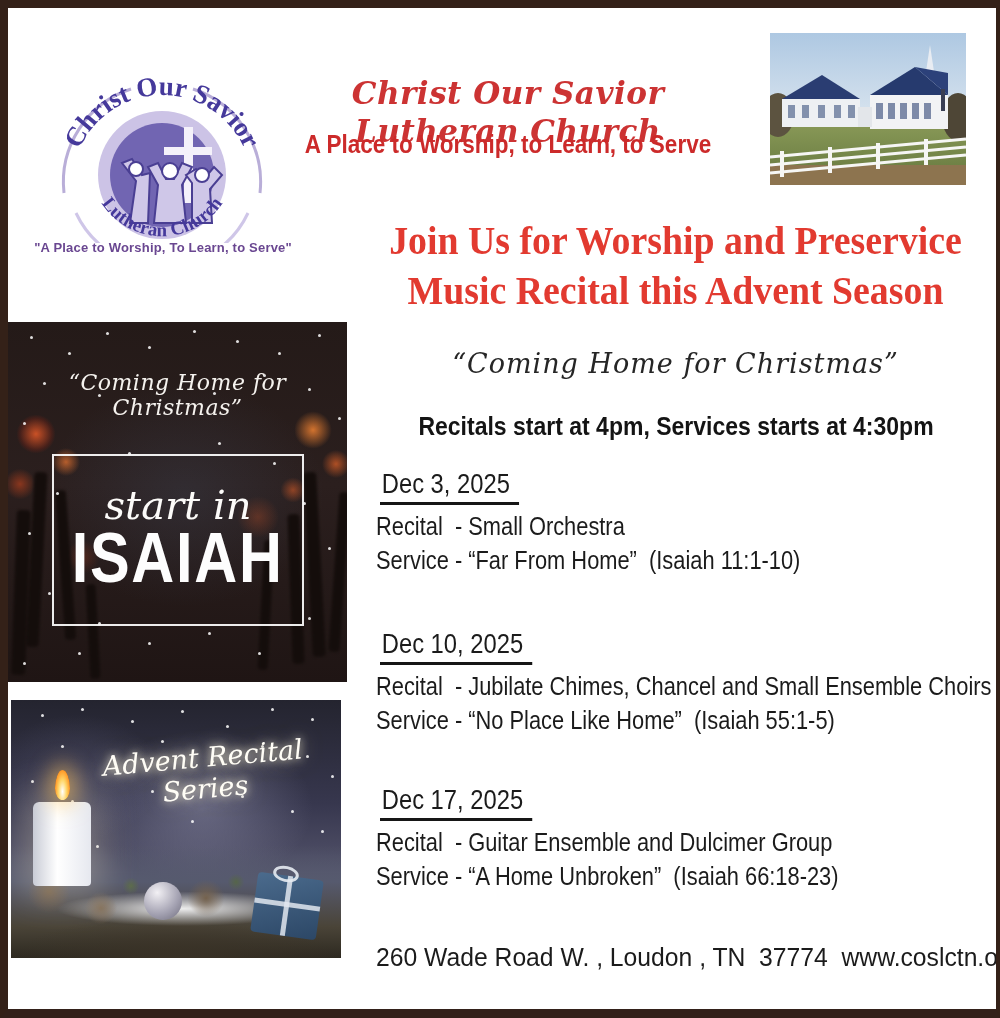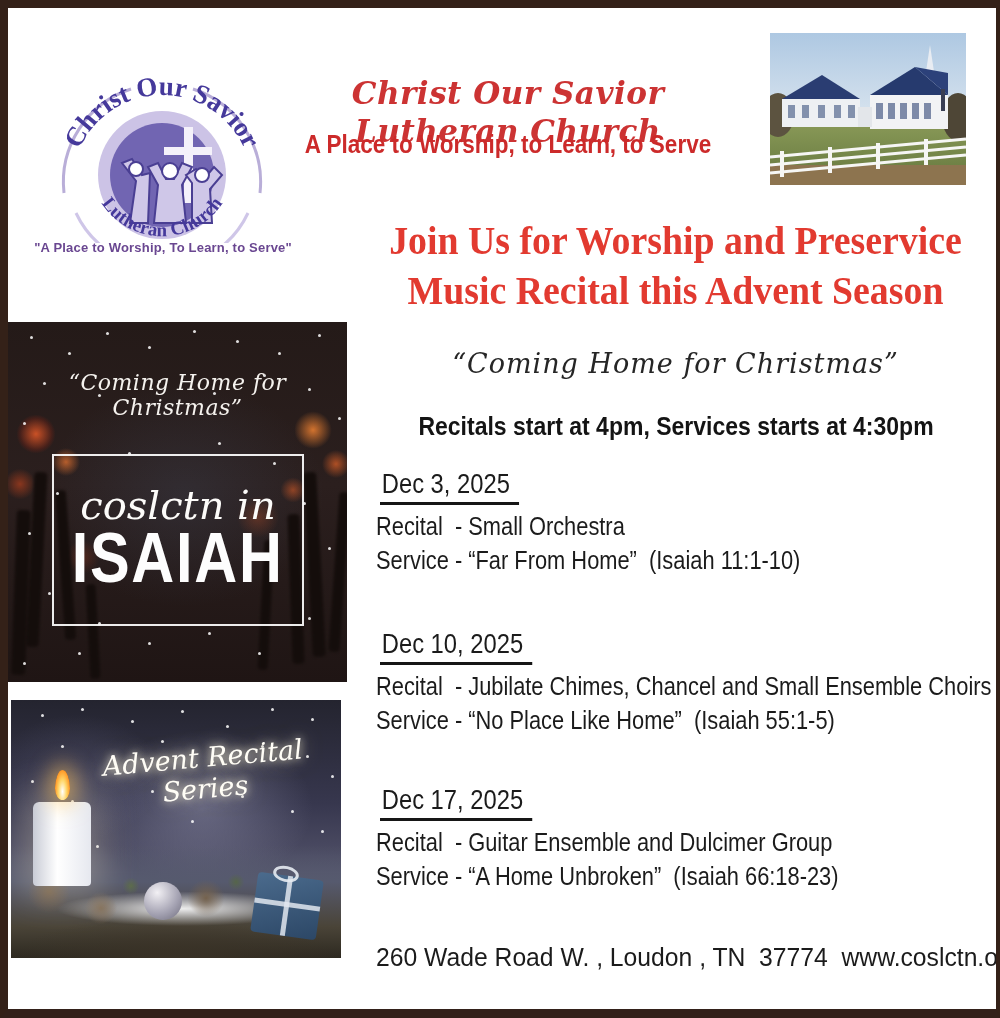--- a/index.html
+++ b/index.html
@@ -304,21 +304,21 @@
     <div class="stick" style="left:52px; top:168px; width:11px; height:150px; transform:rotate(-4deg);"></div>
     <div class="stick" style="left:6px;  top:188px; width:14px; height:165px; transform:rotate(2deg);"></div>
     <div class="stick" style="left:300px;top:150px; width:13px; height:185px; transform:rotate(-3deg);"></div>
     <div class="stick" style="left:326px;top:170px; width:11px; height:160px; transform:rotate(4deg);"></div>
     <div class="stick" style="left:282px;top:192px; width:12px; height:150px; transform:rotate(-2deg);"></div>
     <div class="stick" style="left:253px;top:218px; width:10px; height:130px; transform:rotate(3deg);"></div>
     <div class="stick" style="left:80px; top:262px; width:10px; height:95px;  transform:rotate(-3deg);"></div>
     <div class="snow snow1"></div>
     <div class="iq">“Coming Home for Christmas”</div>
     <div class="ibox">
-      <div class="scriptline">coslctn in</div>
+      <div class="scriptline">start in</div>
       <div class="bigword">ISAIAH</div>
     </div>
   </div>
 
   <div class="abs poster-recital">
     <div class="snow snow2"></div>
     <div class="rtitle">Advent Recital Series</div>
     <div class="fground"></div>
     <div class="candle"></div>
     <div class="flame"></div>

